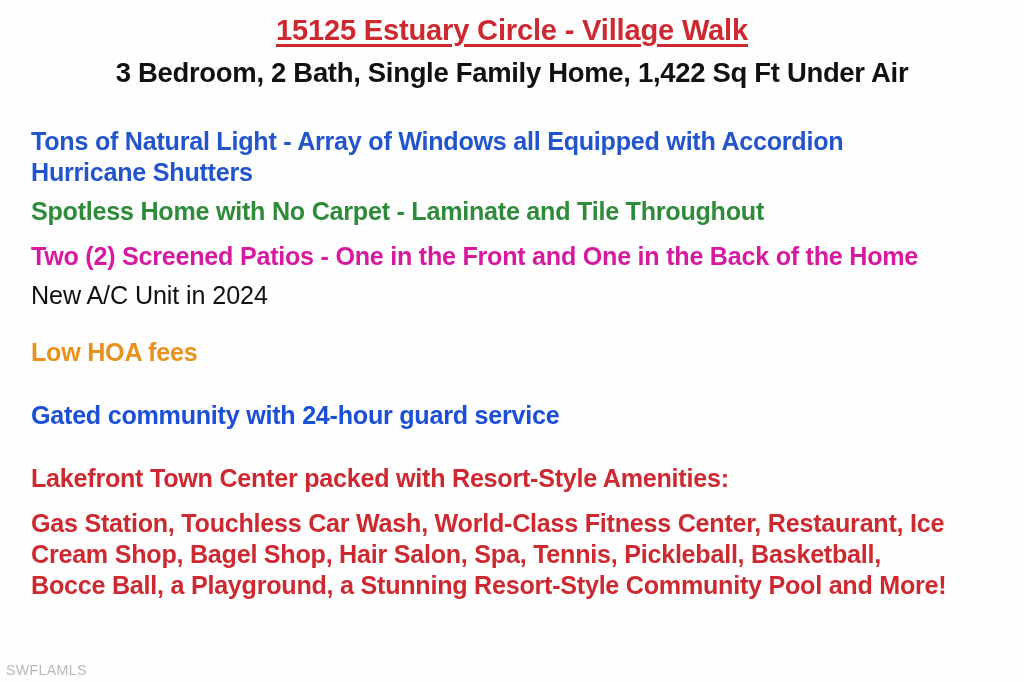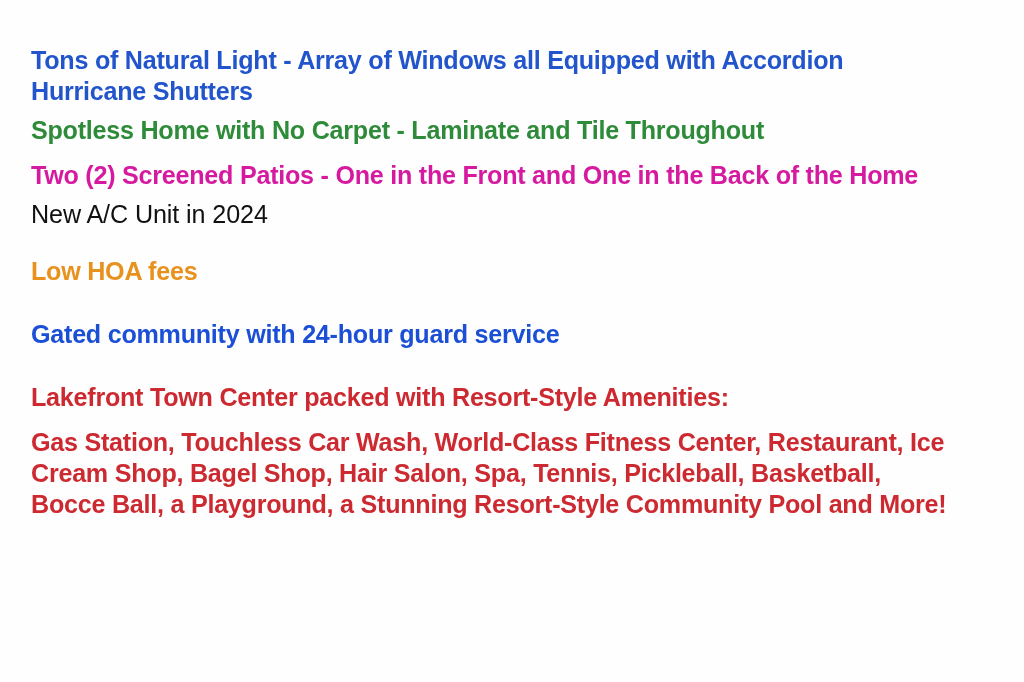--- a/index.html
+++ b/index.html
@@ -47,21 +47,21 @@
     font-size: 28px;
     line-height: 34px;
     margin-top: 9px;
     letter-spacing: -0.3px;
     white-space: nowrap;
     transform: scaleX(0.98);
   }
 
   
   .body-block {
-    margin-top: 45px;
+    margin-top: 36px;
     padding-left: 31px;
     padding-right: 48px;
   }
   .line {
     font-size: 25.5px;
     line-height: 31px;
     font-weight: bold;
     letter-spacing: -0.25px;
     transform: scaleX(0.985);
     transform-origin: left center;
@@ -90,20 +90,24 @@
     letter-spacing: 0.3px;
     transform: scaleX(0.95);
     transform-origin: left bottom;
   }
 </style>
 </head>
 <body>
 
 <div id="flyer">
 
+  <div class="header-block">
+    <div class="headline">15125 Estuary Circle - Village Walk</div>
+    <div class="subhead">3 Bedroom, 2 Bath, Single Family Home, 1,422 Sq Ft Under Air</div>
+  </div>
 
   <div class="body-block">
 
     <div class="line gap-xs" style="color:#2255CC;">Tons of Natural Light - Array of Windows all Equipped with Accordion Hurricane Shutters</div>
 
     <div class="line gap-s" style="color:#2E8B3A;">Spotless Home with No Carpet - Laminate and Tile Throughout</div>
 
     <div class="line gap-m" style="color:#D61AA0;">Two (2) Screened Patios - One in the Front and One in the Back of the Home</div>
 
     <div class="line regular gap-s" style="color:#111111;">New A/C Unit in 2024</div>

